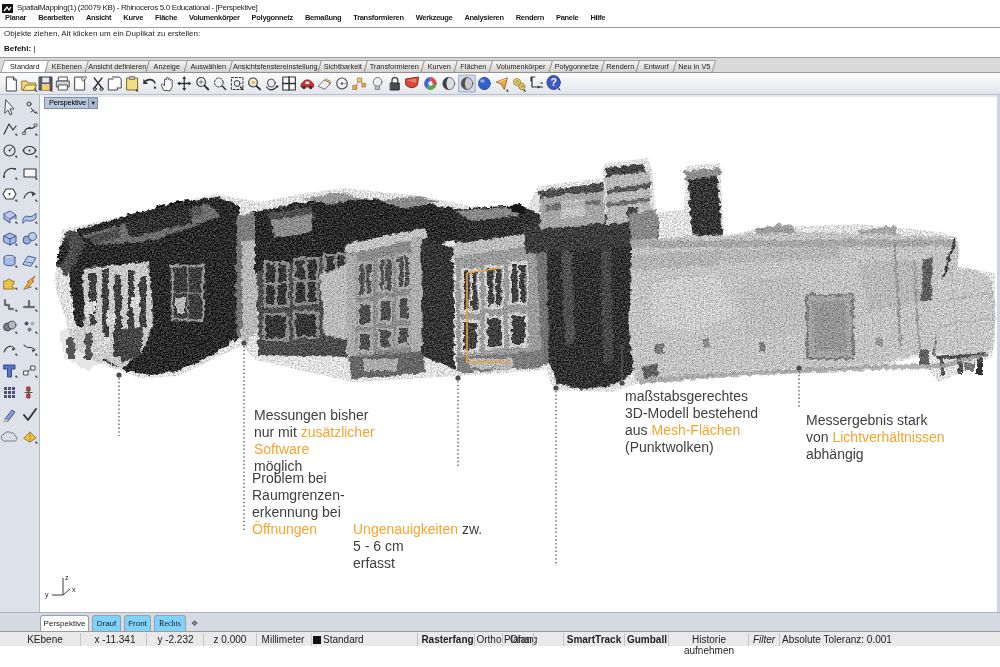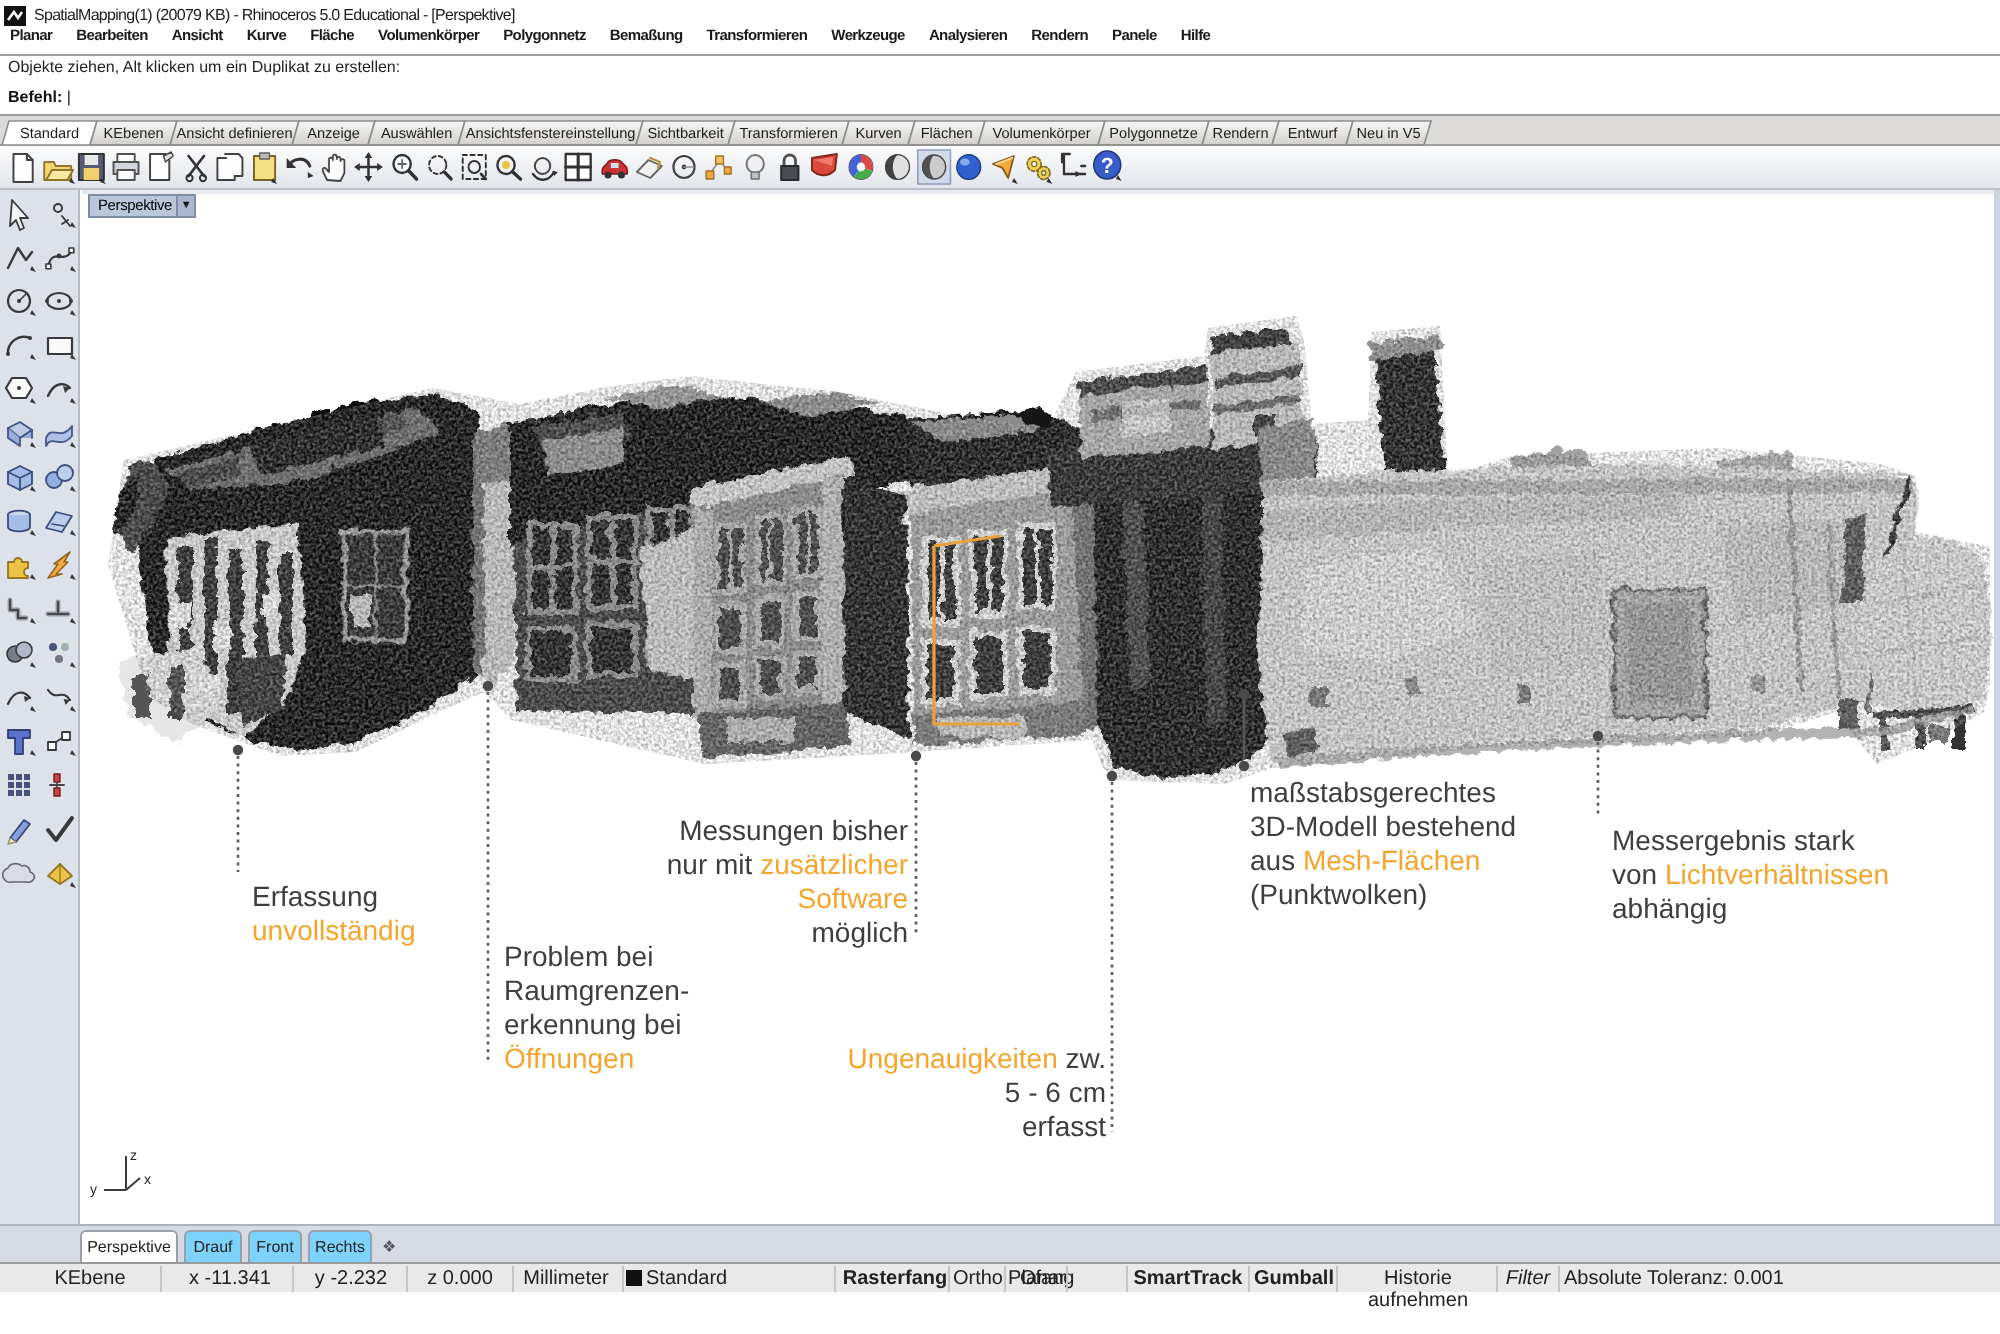--- a/index.html
+++ b/index.html
@@ -32,21 +32,21 @@
   #sidebar{left:0;top:95px;width:40px;height:517px;background:#dde1e9;border-right:1px solid #b6bac2;}
 
   
   #viewport{left:41px;top:95px;width:959px;height:517px;background:#fff;border-top:2px solid #e6e9ef;}
   #vplabel{left:44px;top:97px;width:54px;height:12px;background:#b9c7db;border:1px solid #7e8ea6;font-size:7.5px;color:#000;line-height:10px;padding-left:4px;letter-spacing:-0.2px;}
   #vplabel .dd{position:absolute;right:0px;top:0px;width:9px;height:10px;background:#a8b8cf;border-left:1px solid #7e8ea6;font-size:5.5px;line-height:10px;text-align:center;color:#111;}
 
   
   .ann{position:absolute;font-size:14px;line-height:17px;color:#3e3e3e;}
   .ann .o{color:#f5a42c;}
-  .ra{text-align:right;width:200px;}
+  .ra{width:200px;}
 
   
   #btabrow{left:0;top:612px;width:1000px;height:19px;background:#d6dae2;border-top:1px solid #aeb2ba;}
   .btab{position:absolute;top:2px;height:17px;font-size:8px;color:#222;text-align:center;border:1px solid #9aa0aa;border-bottom:none;border-radius:3px 3px 0 0;background:#7dd3fc;line-height:16px;}
   .btab.active{background:#fff;}
 
   
   #statusbar{left:0;top:631px;width:1000px;height:15px;background:#e9e9e9;border-top:1px solid #9a9a9a;font-size:10px;color:#222;}
   .sc{position:absolute;top:2px;height:11px;line-height:11px;text-align:center;}
   .sep{position:absolute;top:1px;height:13px;width:1px;background:#c6c6c6;}
@@ -749,32 +749,31 @@
       <path d="M63,595 H52"></path>
     </g>
     <g font-family="Liberation Sans" font-size="7" fill="#222">
       <text x="65" y="580">z</text>
       <text x="72" y="592">x</text>
       <text x="45" y="597">y</text>
     </g>
   </svg>
   </div>
 
-  <div class="ann" style="left:126px;top:440px;">Erfassung<br><span class="o">unvollständig</span></div>
   <div class="ann" style="left:252px;top:470px;">Problem bei<br>Raumgrenzen-<br>erkennung bei<br><span class="o">Öffnungen</span></div>
   <div class="ann ra" style="left:254px;top:407px;">Messungen bisher<br>nur mit <span class="o">zusätzlicher</span><br><span class="o">Software</span><br>möglich</div>
   <div class="ann ra" style="left:353px;top:521px;"><span class="o">Ungenauigkeiten</span> zw.<br>5 - 6 cm<br>erfasst</div>
   <div class="ann" style="left:625px;top:388px;">maßstabsgerechtes<br>3D-Modell bestehend<br>aus <span class="o">Mesh-Flächen</span><br>(Punktwolken)</div>
   <div class="ann" style="left:806px;top:412px;">Messergebnis stark<br>von <span class="o">Lichtverhältnissen</span><br>abhängig</div>
 
   <div class="abs" id="btabrow">
     <div class="btab active" style="left:40px;width:49px;">Perspektive</div>
     <div class="btab" style="left:92px;width:29px;">Drauf</div>
     <div class="btab" style="left:124px;width:27px;">Front</div>
-    <div class="btab" style="left:154px;width:32px;">Rechts</div>
+    <div class="btab" style="left:154px;width:32px;font-family:Liberation Serif, serif;">Rechts</div>
     <div style="position:absolute;left:191px;top:7px;width:7px;height:7px;color:#556;font-size:8px;line-height:7px;">❖</div>
   </div>
 
   <div class="abs" id="statusbar">
     <div class="sc" style="left:10px;width:70px;">KEbene</div>
     <div class="sc" style="left:85px;width:60px;">x -11.341</div>
     <div class="sc" style="left:148px;width:55px;">y -2.232</div>
     <div class="sc" style="left:205px;width:50px;">z 0.000</div>
     <div class="sc" style="left:258px;width:50px;">Millimeter</div>
     <div class="sc" style="left:313px;width:60px;text-align:left;"><span style="display:inline-block;width:8px;height:8px;background:#111;vertical-align:-1px;margin-right:2px;"></span>Standard</div>

